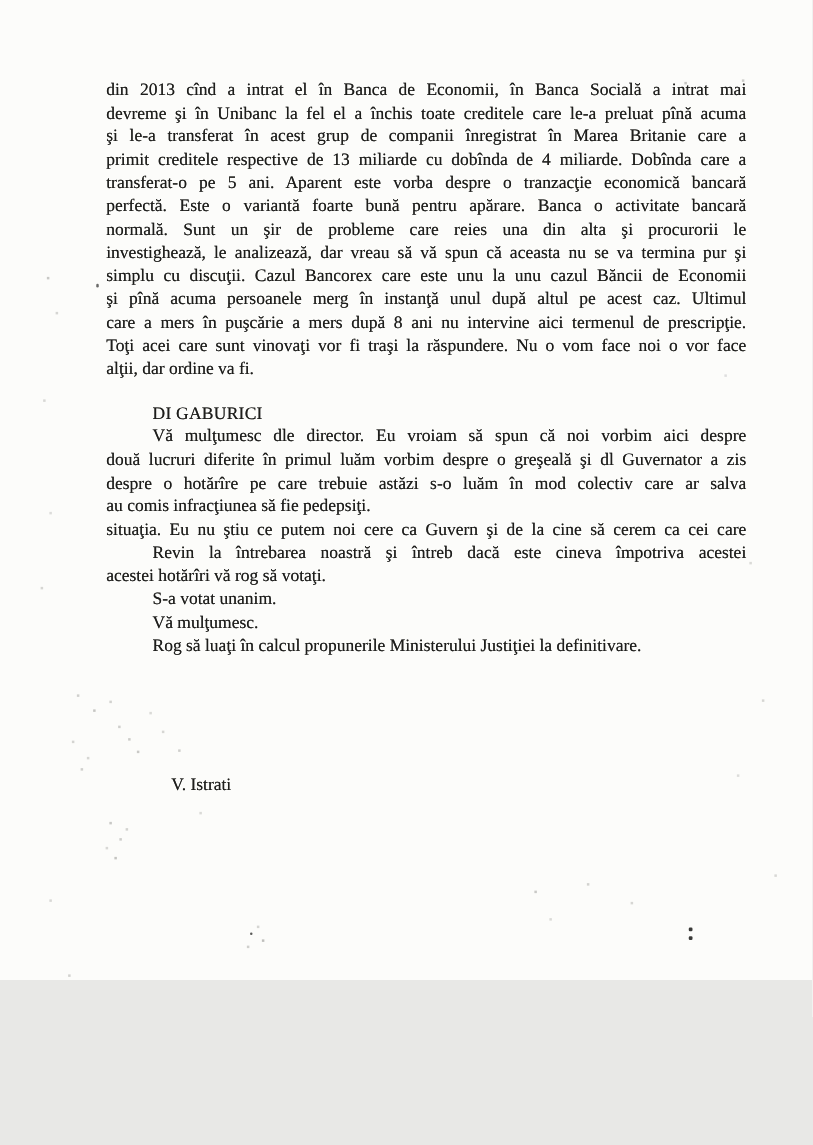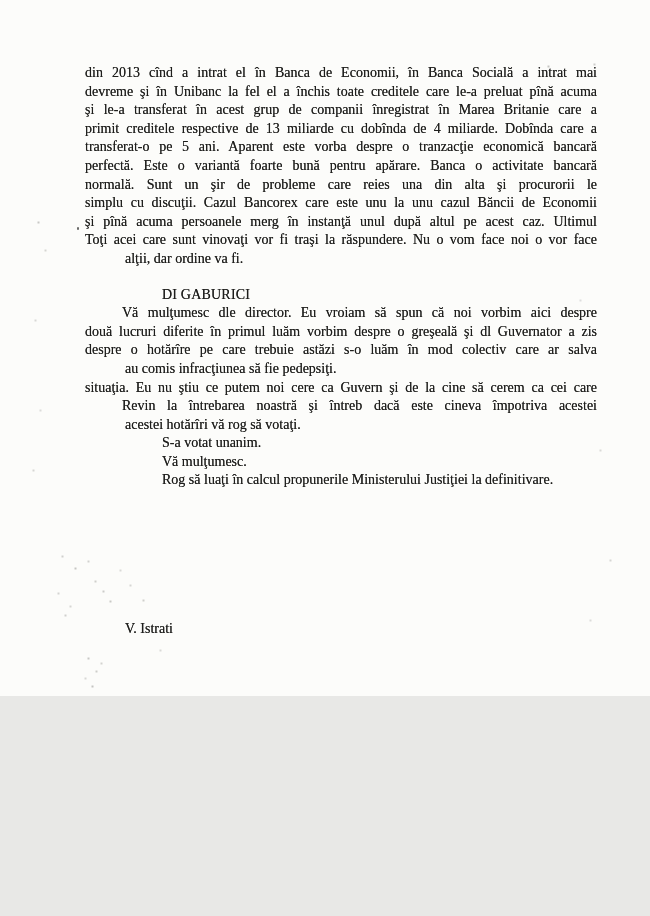--- a/index.html
+++ b/index.html
@@ -3,21 +3,21 @@
 <meta charset="utf-8">
 <style>
   html, body {
     margin: 0;
     padding: 0;
     background: #e8e8e6;
   }
   .page {
     position: relative;
     width: 650px;
-    height: 696px;
+    height: 784px;
     background: #fcfcfa;
     overflow: hidden;
     font-family: "Liberation Serif", "DejaVu Serif", serif;
     color: #1e1e1c;
   }
   .textblock {
     position: absolute;
     left: 85px;
     top: 64px;
     width: 512px;
@@ -28,32 +28,31 @@
     height: 18.6px;
     white-space: nowrap;
     text-align: justify;
     text-align-last: justify;
     text-shadow: 0 0 0.45px rgba(45,45,42,0.85);
     white-space: normal;
   }
   .line.left {
     text-align: center;
     text-align-last: left;
-    margin-left: 40px;
   }
   .line.indent {
     padding-left: 37px;
   }
   .line.speaker {
     margin-top: 17px;
     letter-spacing: 0.2px;
   }
   .signature {
     position: absolute;
-    left: 125px;
+    left: 137px;
     top: 621px;
     font-size: 14px;
     text-shadow: 0 0 0.45px rgba(45,45,42,0.85);
   }
   .pagenum {
     position: absolute;
     left: 578px;
     top: 861px;
     font-size: 10px;
     text-shadow: 0 0 0.4px rgba(45,45,42,0.8);
@@ -103,22 +102,24 @@
 <div class="page">
 
   <div class="textblock">
     <div class="line">din 2013 cînd a intrat el în Banca de Economii, în Banca Socială a intrat mai</div>
     <div class="line">devreme şi în Unibanc la fel el a închis toate creditele care le-a preluat pînă acuma</div>
     <div class="line">şi le-a transferat în acest grup de companii înregistrat în Marea Britanie care a</div>
     <div class="line">primit creditele respective de 13 miliarde cu dobînda de 4 miliarde. Dobînda care a</div>
     <div class="line">transferat-o pe 5 ani. Aparent este vorba despre o tranzacţie economică bancară</div>
     <div class="line">perfectă. Este o variantă foarte bună pentru apărare. Banca o activitate bancară</div>
     <div class="line">normală. Sunt un şir de probleme care reies una din alta şi procurorii le</div>
+    <div class="line">investighează, le analizează, dar vreau să vă spun că aceasta nu se va termina pur şi</div>
     <div class="line">simplu cu discuţii. Cazul Bancorex care este unu la unu cazul Băncii de Economii</div>
     <div class="line">şi pînă acuma persoanele merg în instanţă unul după altul pe acest caz. Ultimul</div>
+    <div class="line">care a mers în puşcărie a mers după 8 ani nu intervine aici termenul de prescripţie.</div>
     <div class="line">Toţi acei care sunt vinovaţi vor fi traşi la răspundere. Nu o vom face noi o vor face</div>
     <div class="line left">alţii, dar ordine va fi.</div>
 
     <div class="line left indent speaker">DI GABURICI</div>
 
     <div class="line indent">Vă mulţumesc dle director. Eu vroiam să spun că noi vorbim aici despre</div>
     <div class="line">două lucruri diferite în primul luăm vorbim despre o greşeală şi dl Guvernator a zis</div>
     <div class="line">despre o hotărîre pe care trebuie astăzi s-o luăm în mod colectiv care ar salva</div>
     <div class="line left">au comis infracţiunea să fie pedepsiţi.</div>
     <div class="line">situaţia. Eu nu ştiu ce putem noi cere ca Guvern şi de la cine să cerem ca cei care</div>

